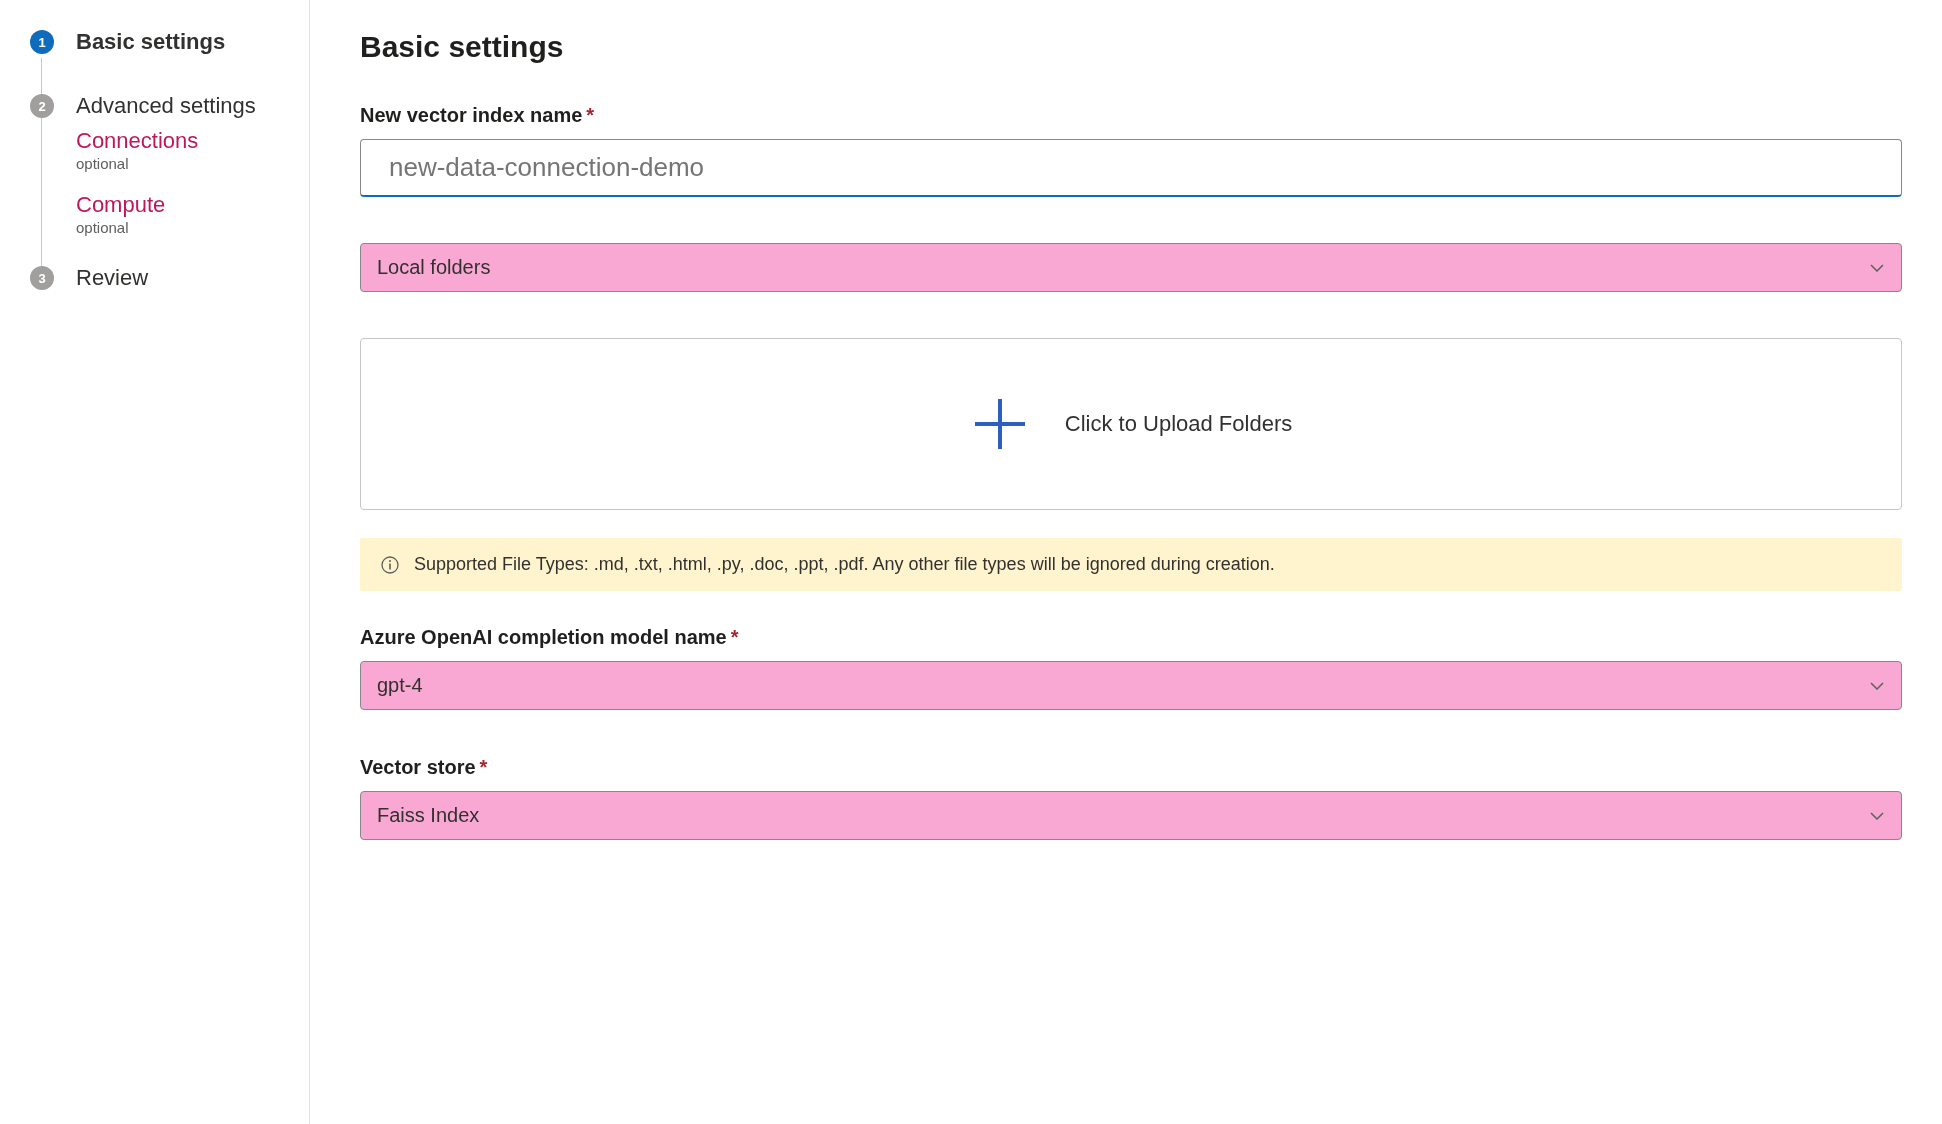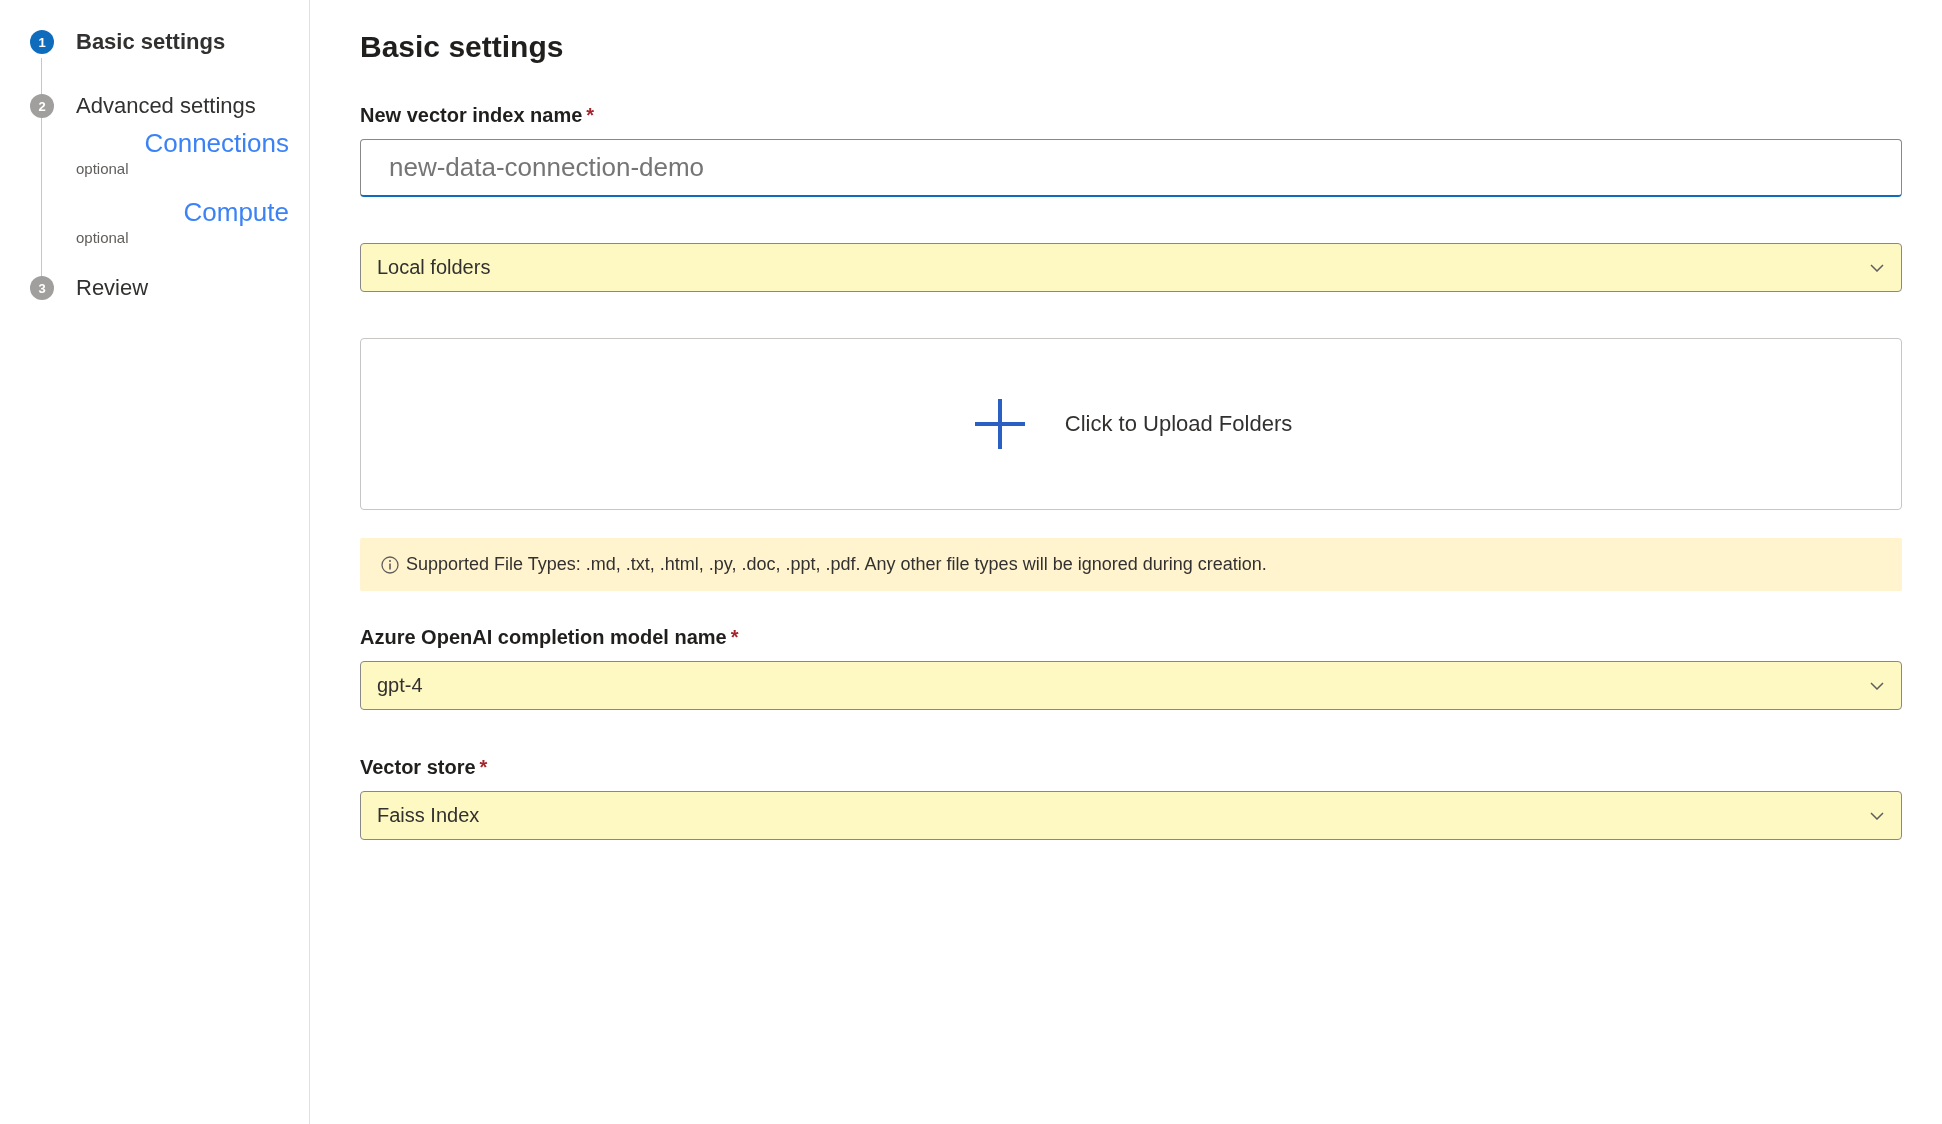--- a/index.html
+++ b/index.html
@@ -63,23 +63,22 @@
     }
     .sub-steps {
       margin-left: 46px;
       margin-top: -30px;
       margin-bottom: 30px;
     }
     .sub-step {
       margin-bottom: 20px;
     }
     .sub-step-label {
-      font-size: 26px;
-      color: #3b82f6;
-      text-align: right;
+      font-size: 22px;
+      color: #be185d;
     }
     .sub-step-hint {
       font-size: 15px;
       color: #605e5c;
       margin-top: 1px;
     }
     .main {
       flex: 1;
       padding: 30px 40px 30px 50px;
       overflow-y: auto;
@@ -121,21 +120,21 @@
       width: 100%;
       padding: 12px 16px;
       font-size: 20px;
       border: 1px solid #8a8886;
       border-bottom-width: 1px;
       border-radius: 4px;
       display: flex;
       justify-content: space-between;
       align-items: center;
       cursor: pointer;
-      background: #fef9c3;
+      background: #f9a8d4;
     }
     .select-value {
       color: #323130;
     }
     .chevron-down {
       width: 16px;
       height: 16px;
       display: inline-flex;
       align-items: center;
       justify-content: center;
@@ -161,21 +160,21 @@
     }
     .upload-text {
       font-size: 22px;
       color: #323130;
     }
     .info-banner {
       background: #FFF4CE;
       padding: 16px 20px;
       display: flex;
       align-items: center;
-      gap: 6px;
+      gap: 14px;
       margin-bottom: 35px;
       border-radius: 2px;
     }
     .info-icon {
       width: 20px;
       height: 20px;
       flex-shrink: 0;
       display: flex;
       align-items: center;
       justify-content: center;

